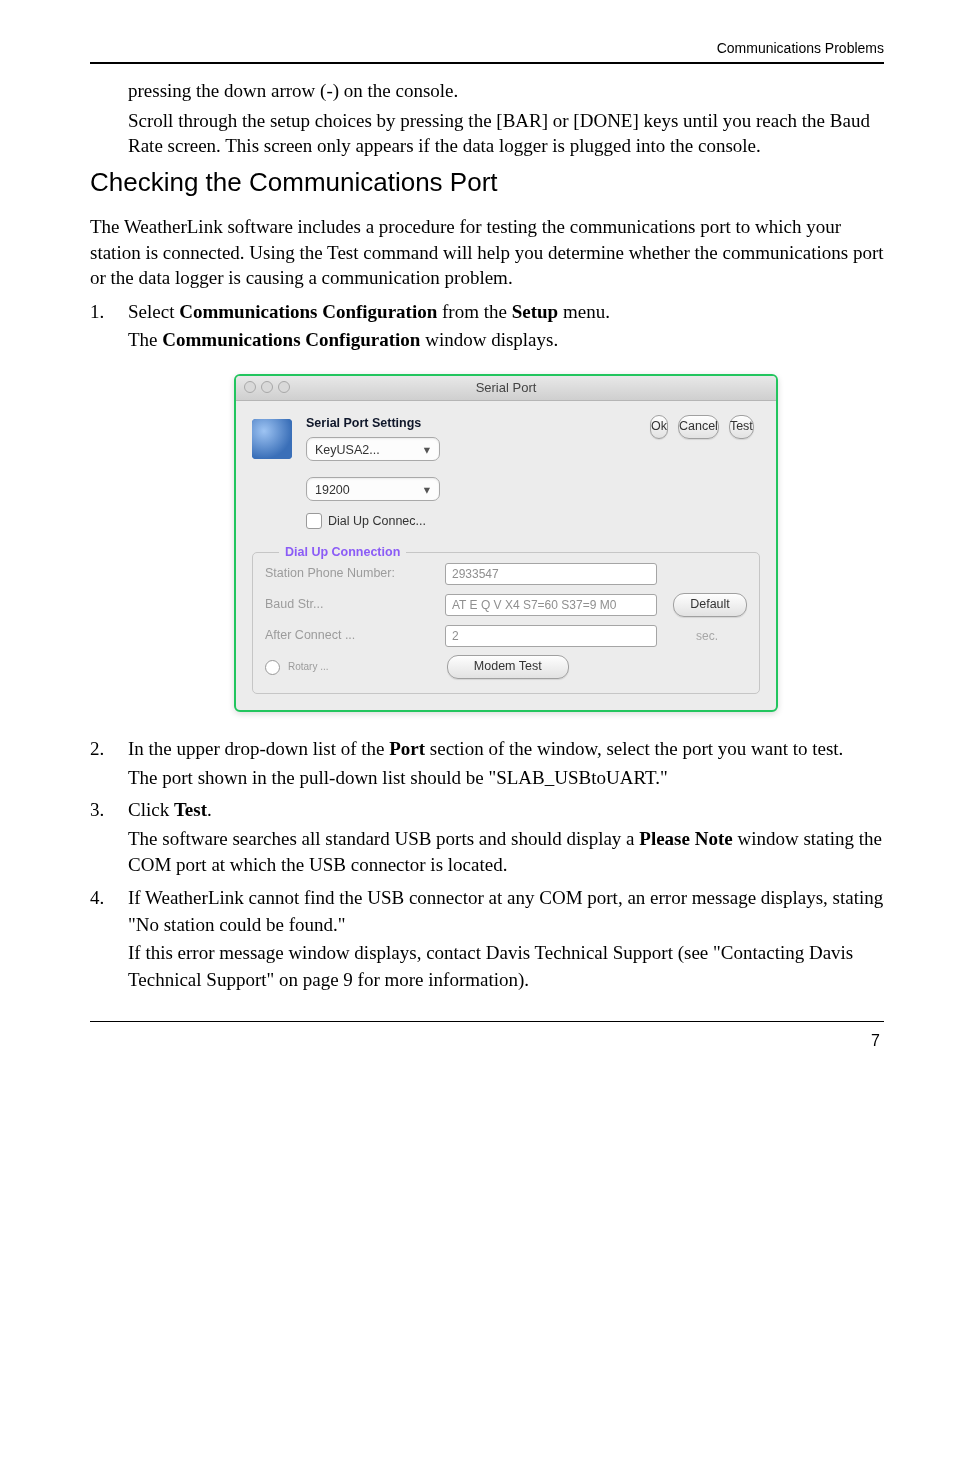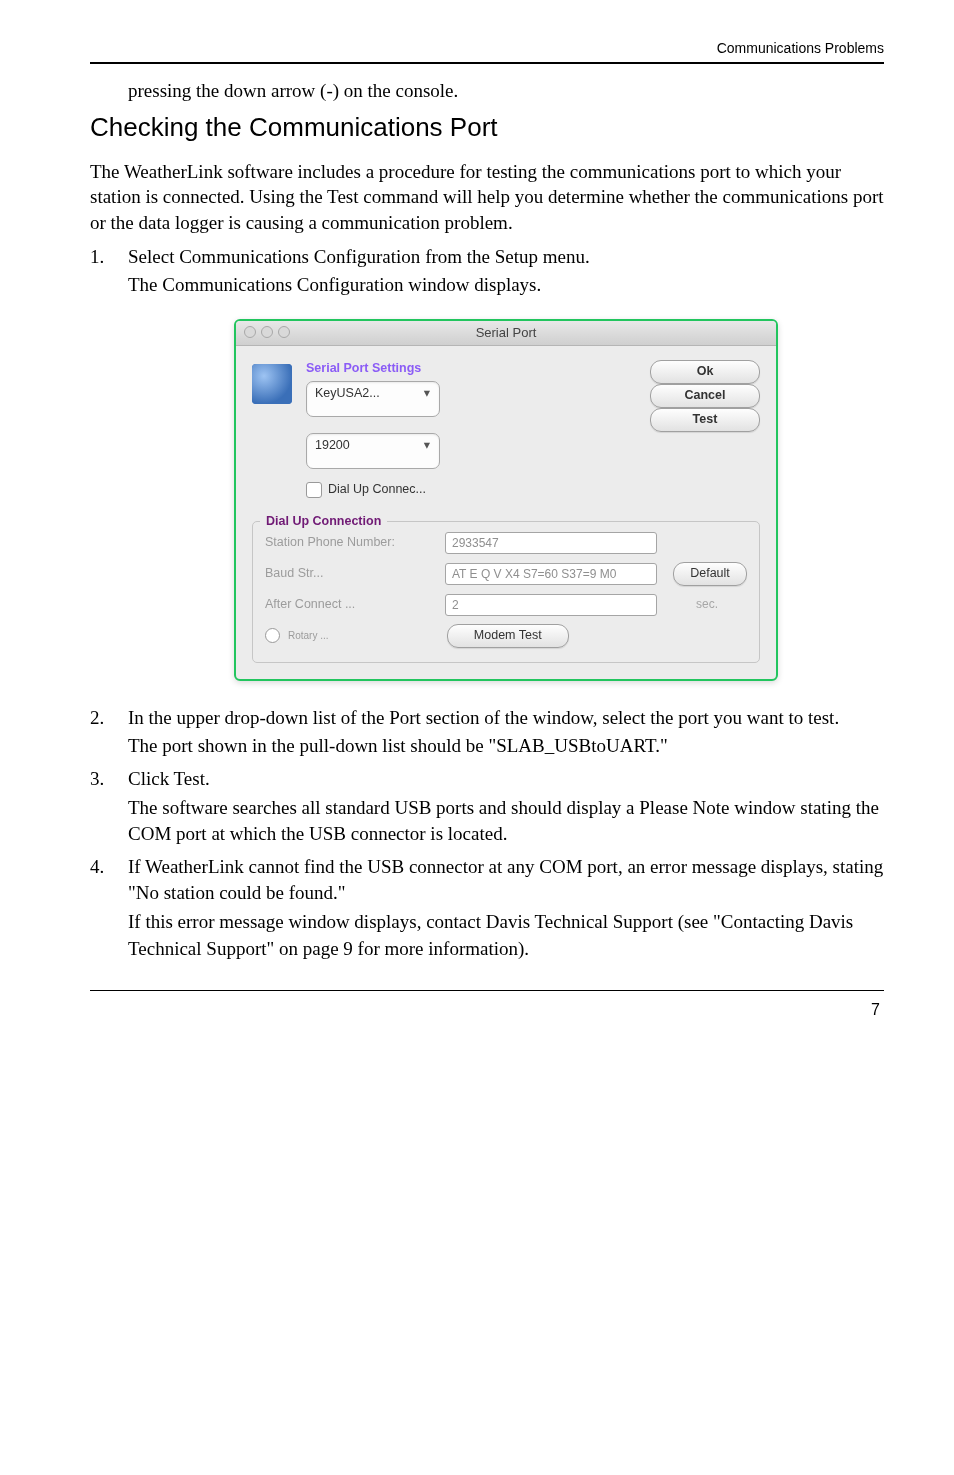--- a/index.html
+++ b/index.html
@@ -62,21 +62,21 @@
     counter-increment: step;
     content: counter(step) ".";
     position: absolute;
     left: 0;
     top: 0;
   }
   .sub {
     display: block;
     margin-top: 2px;
   }
-  b { font-weight: normal; }
+  b { font-weight: bold; }
 
   
   .dialog-wrap {
     display: flex;
     justify-content: center;
     margin: 20px 0 24px 0;
   }
   .dialog {
     width: 540px;
     background: #ececec;
@@ -125,45 +125,45 @@
     position: relative;
     overflow: hidden;
   }
   .icon-glow { position:absolute; inset:0; background: radial-gradient(circle at 30% 30%, #9ec4f3, #3a6fb8 70%); }
   .serial-settings {
     flex: 1;
   }
   .group-label {
     font-size: 12.5px;
     font-weight: bold;
-    color: #8b5cf6;
+    color: #0f172a;
     margin-bottom: 4px;
   }
   .select-like {
     display: inline-flex;
-    align-items: center;
+    align-items: flex-end;
     background: #fdfdfd;
     border: 1px solid #a9a9a9;
     border-radius: 7px;
     height: 22px;
-    padding: 0 4px 12px 8px;
+    padding: 0 4px 0 8px;
     min-width: 120px;
     font-size: 12.5px;
     box-shadow: inset 0 1px 2px rgba(0,0,0,0.08);
     position: relative;
     justify-content: space-between;
   }
   .select-like .caret {
     width: 16px; text-align: center; color:#555;
   }
   .right-buttons {
     display: flex;
-    flex-direction: column;
+    flex-direction: row;
+    gap: 10px;
     width: 110px;
-    font-weight: bold;
   }
   .mac-btn {
     background: linear-gradient(#fefefe, #e2e2e2);
     border: 1px solid #a0a0a0;
     border-radius: 11px;
     height: 22px;
     font-size: 12.5px;
     color: #333;
     display: flex;
     align-items: center;
@@ -187,26 +187,26 @@
   .dialup-fieldset {
     margin-top: 22px;
     border: 1px solid #c6c6c6;
     border-radius: 5px;
     padding: 10px 12px 14px 12px;
     position: relative;
   }
   .dialup-legend {
     position: absolute;
     top: -9px;
-    left: 7px;
+    left: 26px;
     background: #ececec;
     padding: 0 6px;
     font-size: 12.5px;
     font-weight: bold;
-    color: #701a75;
+    color: #8b5cf6;
   }
   .fs-row {
     display: grid;
     grid-template-columns: 170px 1fr 80px;
     align-items: center;
     gap: 10px;
     margin-bottom: 8px;
   }
   .fs-row .disabled-label {
     color: #9c9c9c;
@@ -247,20 +247,21 @@
   }
 </style>
 </head>
 <body>
 
 <div class="page">
   <div class="header-right">Communications Problems</div>
   <hr class="hr-top">
 
   <p class="body-para">pressing the down arrow (-) on the console.</p>
+  <p class="body-para">Scroll through the setup choices by pressing the [BAR] or [DONE] keys until you reach the Baud Rate screen. This screen only appears if the data logger is plugged into the console.</p>
 
   <h2 class="section-title">Checking the Communications Port</h2>
   <p class="after-h2">The WeatherLink software includes a procedure for testing the communications port to which your station is connected. Using the Test command will help you determine whether the communications port or the data logger is causing a communication problem.</p>
 
   <ol class="steps">
     <li>
       <span>Select </span><b>Communications Configuration</b><span> from the </span><b>Setup</b><span> menu.</span>
       <span class="sub"><span>The </span><b>Communications Configuration</b><span> window displays.</span></span>
 
       

